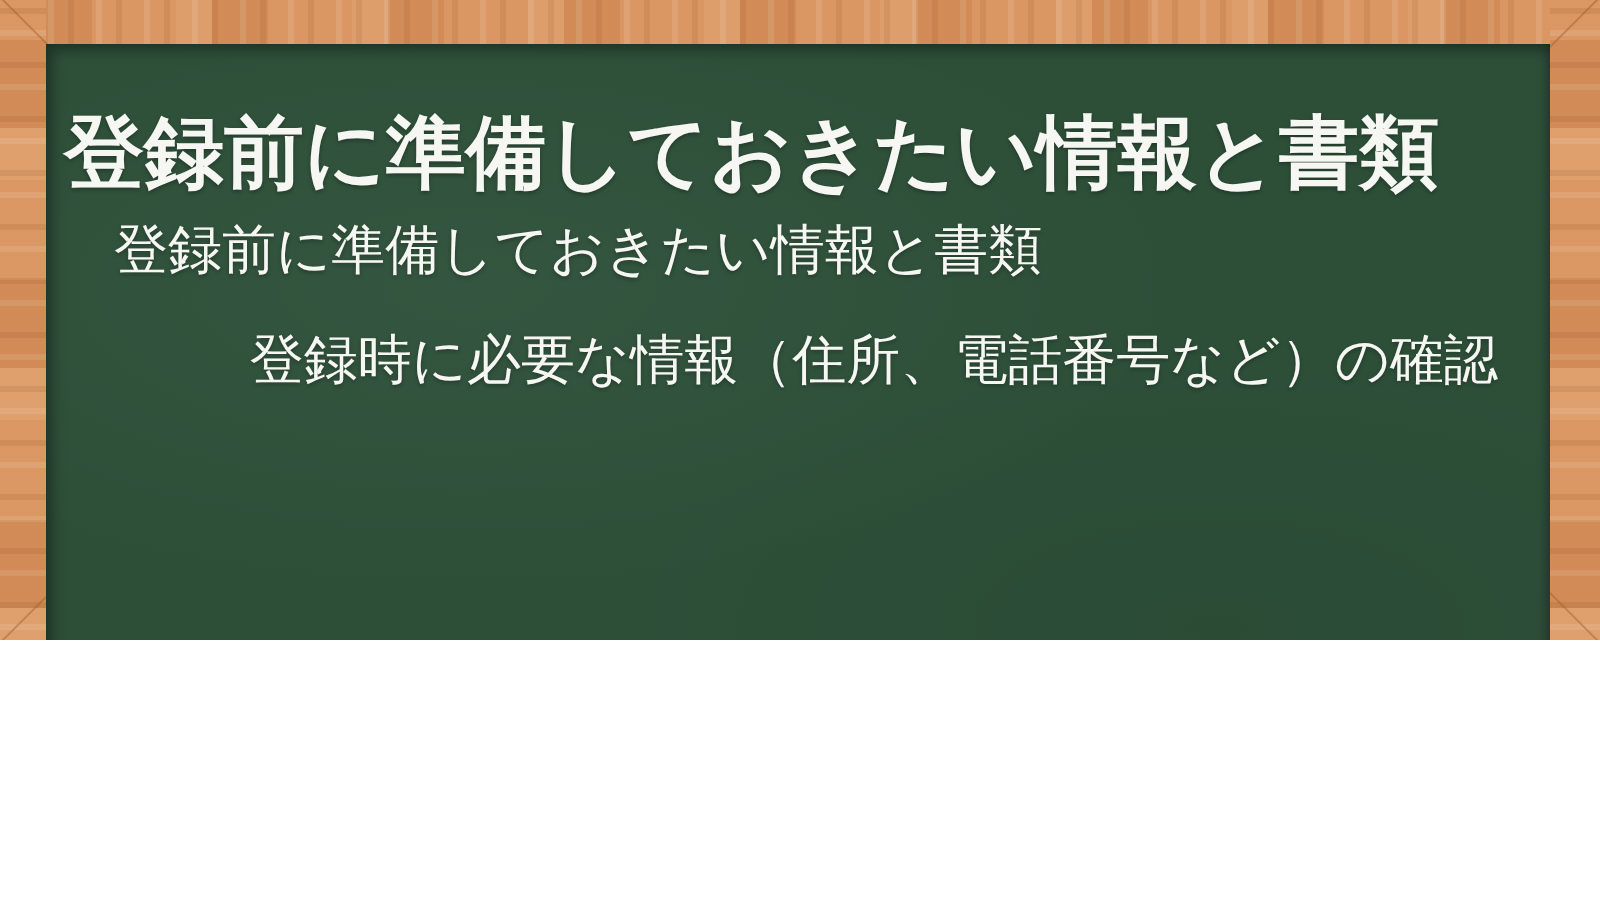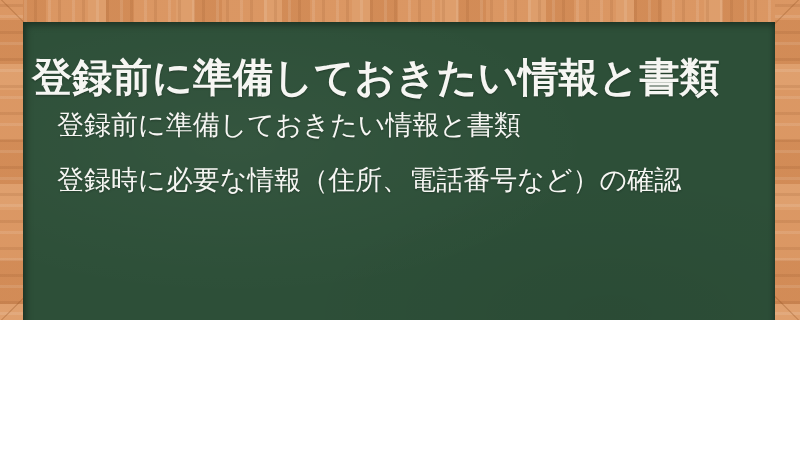--- a/index.html
+++ b/index.html
@@ -158,21 +158,21 @@
 
   .bullet-item {
     color: #f6f6f3;
     font-size: 27px;
     line-height: 1.36;
     margin: 0 0 18px 0;
     text-shadow: 0 1px 2px rgba(0,0,0,0.28);
     word-break: normal;
     overflow-wrap: break-word;
   }
-  .bullet-item:last-child { margin-bottom: 16px; }
+  .bullet-item:last-child { margin-bottom: 16px; text-align: right; }
 
   
   .chalk-stick {
     position: absolute;
     left: 651px;
     top: 396px;
     width: 90px;
     height: 10px;
     background: linear-gradient(180deg,
                  #fdf8e2 0%, #f6eecd 55%, #e8dcb6 100%);

